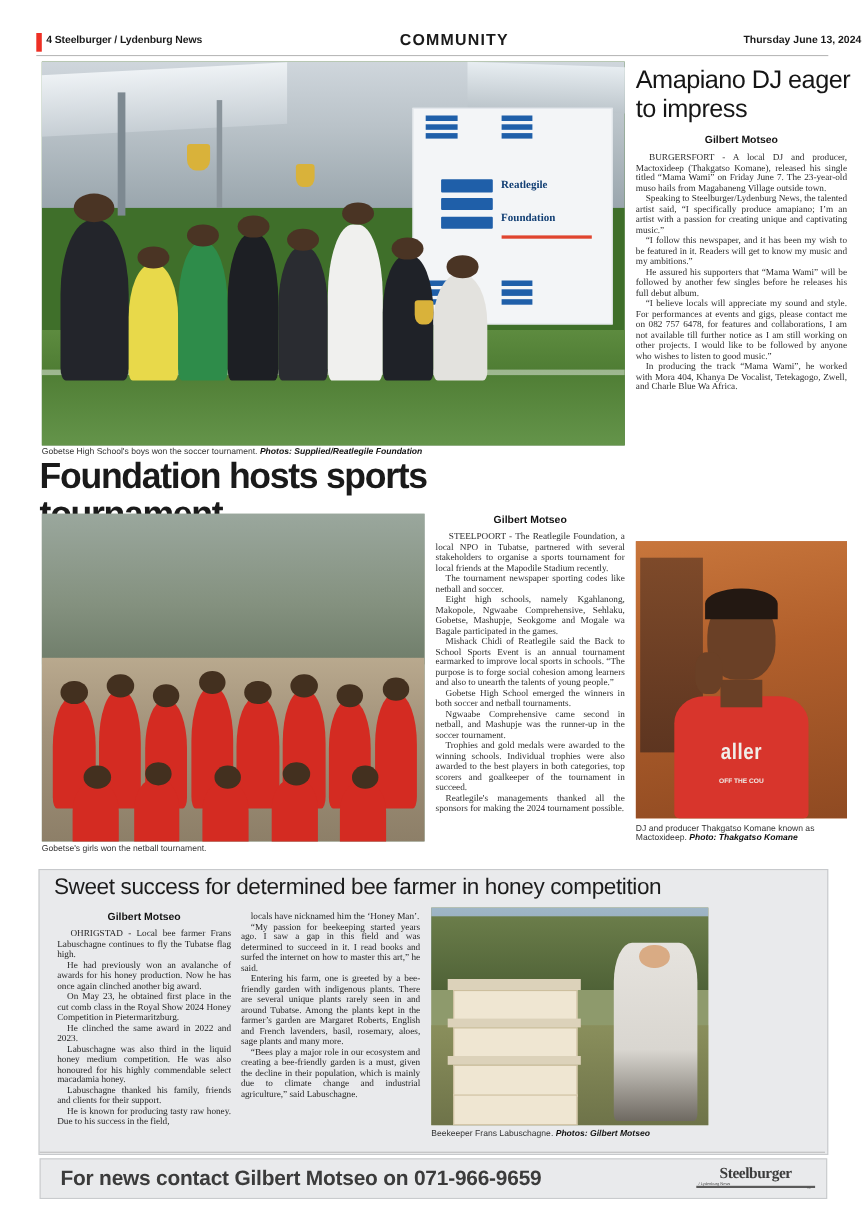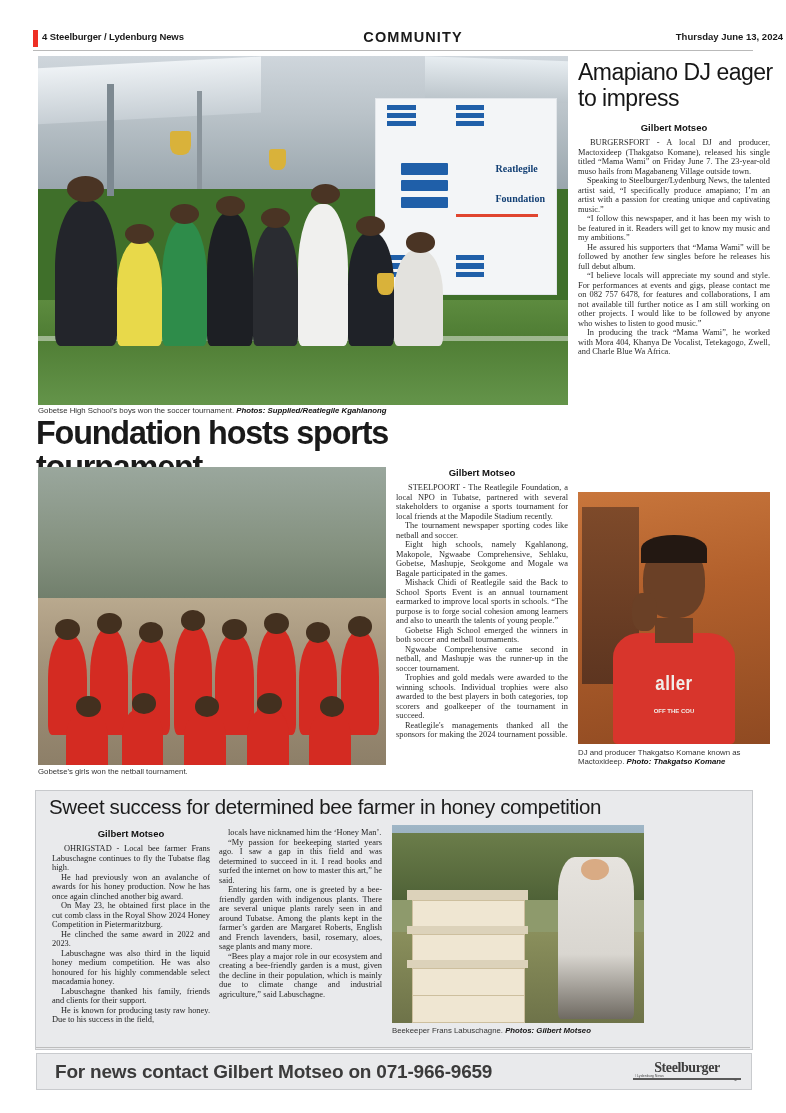--- a/index.html
+++ b/index.html
@@ -75,21 +75,21 @@
     background:linear-gradient(180deg,#5d8b3f 0%,#4f7d34 35%,#64944a 100%);}
   .photo-top .grass:after{content:"";position:absolute;left:0;top:34%;width:100%;height:5%;
     background:rgba(255,255,255,.45);}
   .photo-top .backdrop{
     position:absolute;right:2%;top:12%;width:34%;height:56%;
     background:#f3f5f7;border:1px solid #e2e6ea;
   }
   .photo-top .bd-logo{position:absolute;left:14%;top:33%;width:26%;height:26%;}
   .photo-top .bd-logo i{display:block;height:22%;margin-bottom:12%;background:#1f5fa9;border-radius:1px;}
   .photo-top .bd-txt{position:absolute;left:44%;top:33%;width:54%;color:#123f74;
-    font-family:"Liberation Serif",serif;font-size:10px;line-height:11px;font-weight:600;margin-left:40px;}
+    font-family:"Liberation Serif",serif;font-size:10px;line-height:11px;font-weight:600;}
   .photo-top .bd-sub{position:absolute;left:44%;top:59%;width:46%;height:3px;background:#e0452f;}
   .photo-top .bd-mini{position:absolute;width:16%;height:13%;}
   .photo-top .bd-mini i{display:block;height:20%;margin-bottom:11%;background:#1f5fa9;}
   .photo-top .crowd{position:absolute;left:0;bottom:17%;width:78%;height:58%;}
   .photo-top .p{position:absolute;bottom:0;border-radius:46% 46% 8% 8%;}
   .photo-top .head{position:absolute;border-radius:50%;background:#4a3424;}
   .photo-top .trophy{position:absolute;background:#d9b23a;border-radius:3px 3px 40% 40%;}
 
   
   .hl-main{
@@ -276,21 +276,21 @@
       <div class="head" style="left:77%;top:36%;width:7%;height:10%;"></div>
       <div class="p" style="left:86%;width:12%;height:48%;background:#e3e2de;"></div>
       <div class="head" style="left:89%;top:44%;width:7%;height:10%;"></div>
       <div class="trophy" style="left:32%;top:-6%;width:5%;height:12%;"></div>
       <div class="trophy" style="left:56%;top:3%;width:4%;height:10%;"></div>
       <div class="trophy" style="left:82%;top:64%;width:4%;height:11%;"></div>
     </div>
   </div>
 
   <div class="cap-top caption">
-    <span>Gobetse High School's boys won the soccer tournament. </span><b>Photos: Supplied/Reatlegile Kgahlanong</b>
+    <span>Gobetse High School's boys won the soccer tournament. </span><b>Photos: Supplied/Reatlegile Foundation</b>
   </div>
   <div class="hl-main">Foundation hosts sports tournament</div>
 
   <div class="photo-netball">
     <div class="sky2"></div>
     <div class="hill"></div>
     <div class="ground"></div>
     <div class="r" style="left:3%;bottom:10%;width:11%;height:34%;"></div>
     <div class="h" style="left:5%;bottom:42%;width:7%;height:7%;"></div>
     <div class="r" style="left:15%;bottom:10%;width:11%;height:36%;"></div>

